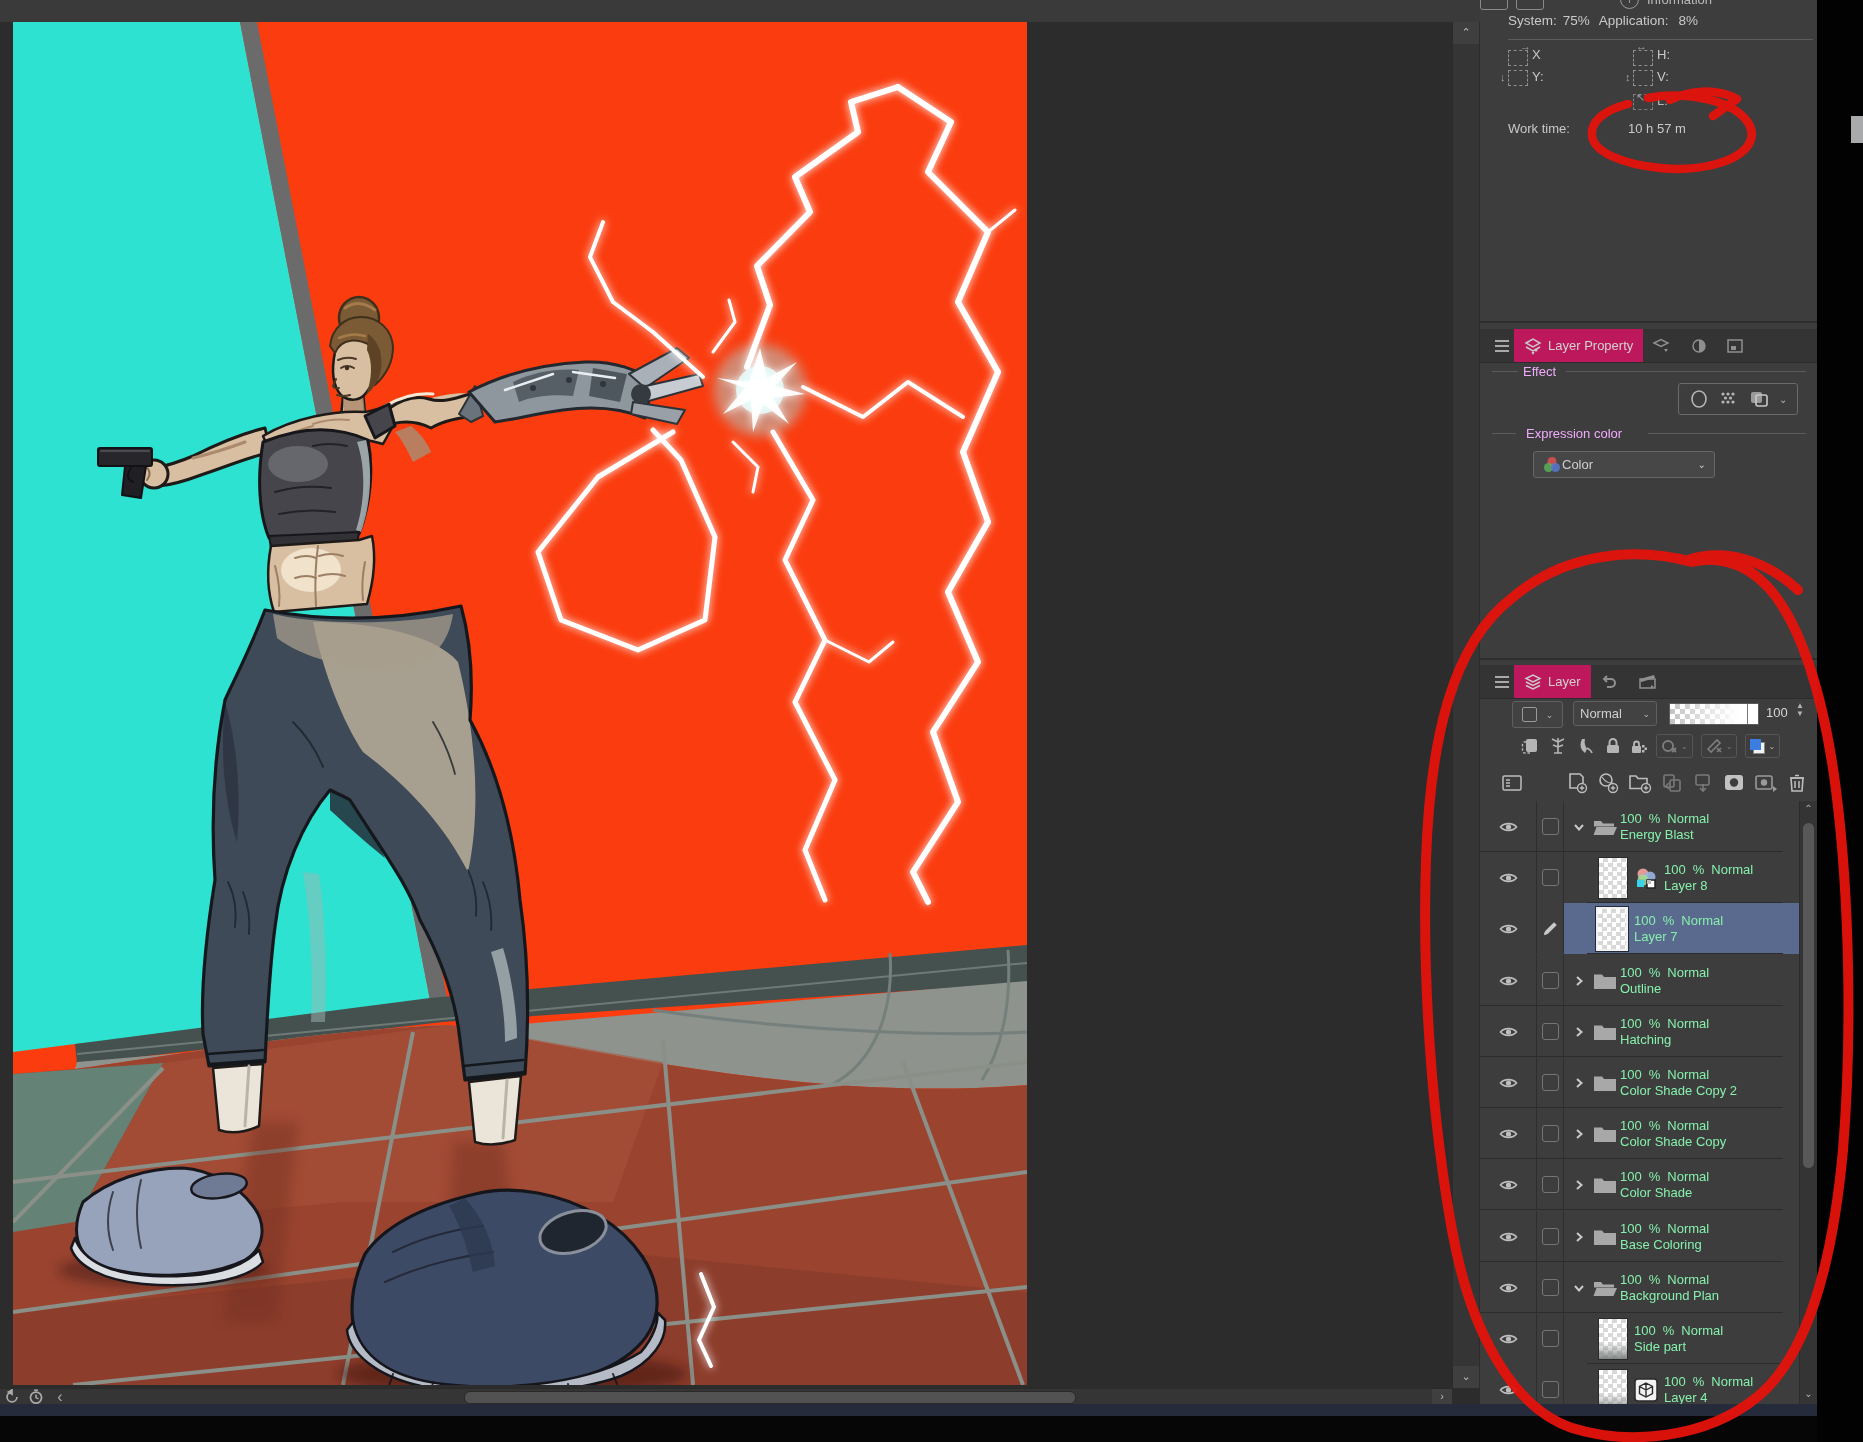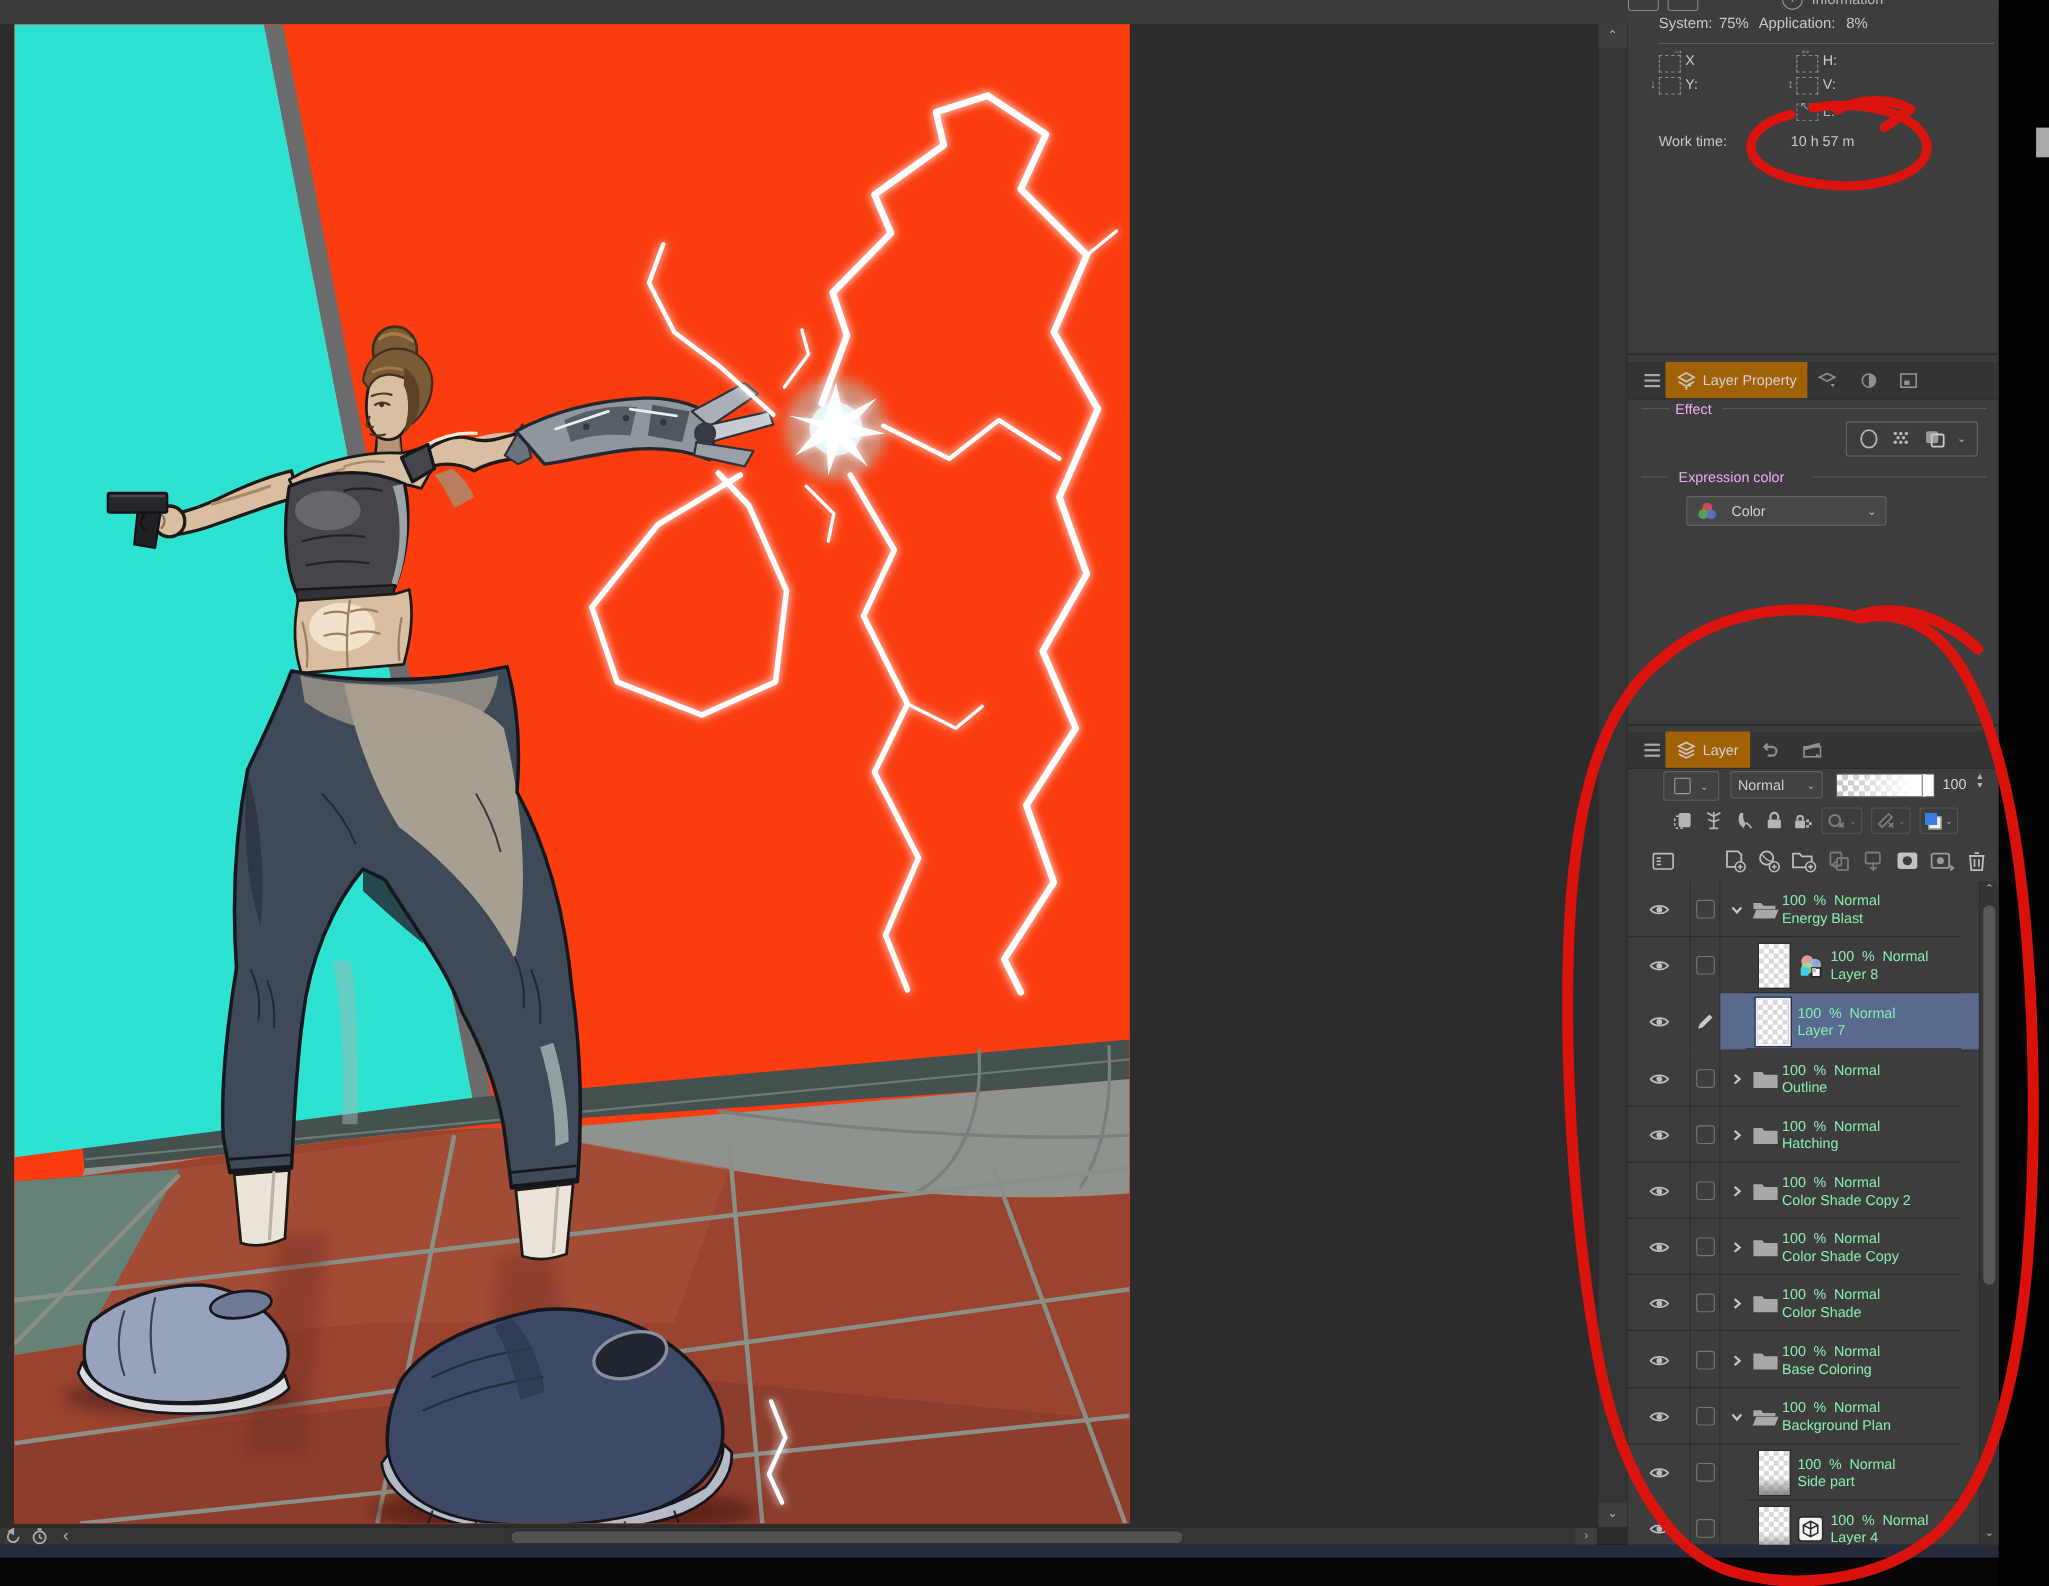--- a/index.html
+++ b/index.html
@@ -42,27 +42,27 @@
   .coordbox{position:absolute;width:18px;height:14px;border:1px dashed #8f8f8f;}
   .coordarrow{position:absolute;color:#9f9f9f;font-size:11px;line-height:10px;}
   .coordlabel{position:absolute;color:#c9c9c9;}
   .worktime{position:absolute;top:121px;left:28px;width:300px;color:#c9c9c9;}
   .worktime .val{position:absolute;left:120px;top:0;}
   
   .tabrow{position:absolute;left:0;width:337px;height:33px;background:#343434;display:flex;align-items:stretch;border-bottom:1px solid #2c2c2c;}
   .hamb{width:24px;margin-left:10px;display:flex;flex-direction:column;justify-content:center;gap:3px;}
   .hamb i{display:block;height:2px;background:#a9a9a9;width:14px;margin-left:5px;}
   .tab{display:flex;align-items:center;gap:6px;padding:0 10px;color:#d2d2d2;}
-  .tab.active{background:#a16207;}
+  .tab.active{background:#be185d;}
   .tab.icononly{padding:0 9px;color:#8f8f8f;}
   
   .fieldset-label{position:absolute;color:#f0abfc;}
   .fline{position:absolute;height:1px;background:#5a5a5a;}
   .effect-group{position:absolute;left:198px;width:118px;height:30px;border:1px solid #6a6a6a;border-radius:3px;display:flex;align-items:center;justify-content:space-evenly;color:#b5b5b5;}
-  .color-dd{position:absolute;left:53px;width:182px;height:27px;background:#474747;border:1px solid #666;border-radius:3px;display:flex;align-items:center;gap:12px;padding:6px 8px;box-sizing:border-box;}
+  .color-dd{position:absolute;left:53px;width:182px;height:27px;background:#474747;border:1px solid #666;border-radius:3px;display:flex;align-items:center;gap:0;padding:6px 8px;box-sizing:border-box;}
   .color-dd .chev{margin-left:auto;color:#c9c9c9;}
   
   .lp-controls{position:absolute;top:41px;left:0;width:337px;height:27px;}
   .mini-combo{position:absolute;left:32px;top:0;width:49px;height:25px;border:1px solid #606060;border-radius:3px;background:#424242;display:flex;align-items:center;justify-content:space-evenly;}
   .mini-combo .sq{width:13px;height:13px;border:1px solid #9a9a9a;border-radius:2px;}
   .blend-combo{position:absolute;left:93px;top:0;width:84px;height:25px;border:1px solid #606060;border-radius:3px;background:#424242;display:flex;align-items:center;justify-content:space-between;padding:0 6px;box-sizing:border-box;}
   .opacity-slider{position:absolute;left:189px;top:2px;width:88px;height:20px;border:1px solid #5a5a5a;
      background-image:linear-gradient(to right, rgba(190,190,190,0) 0%, #ffffff 78%),
        repeating-conic-gradient(#c3c3c3 0% 25%, #ffffff 0% 50%);
      background-size:100% 100%, 10px 10px;}

